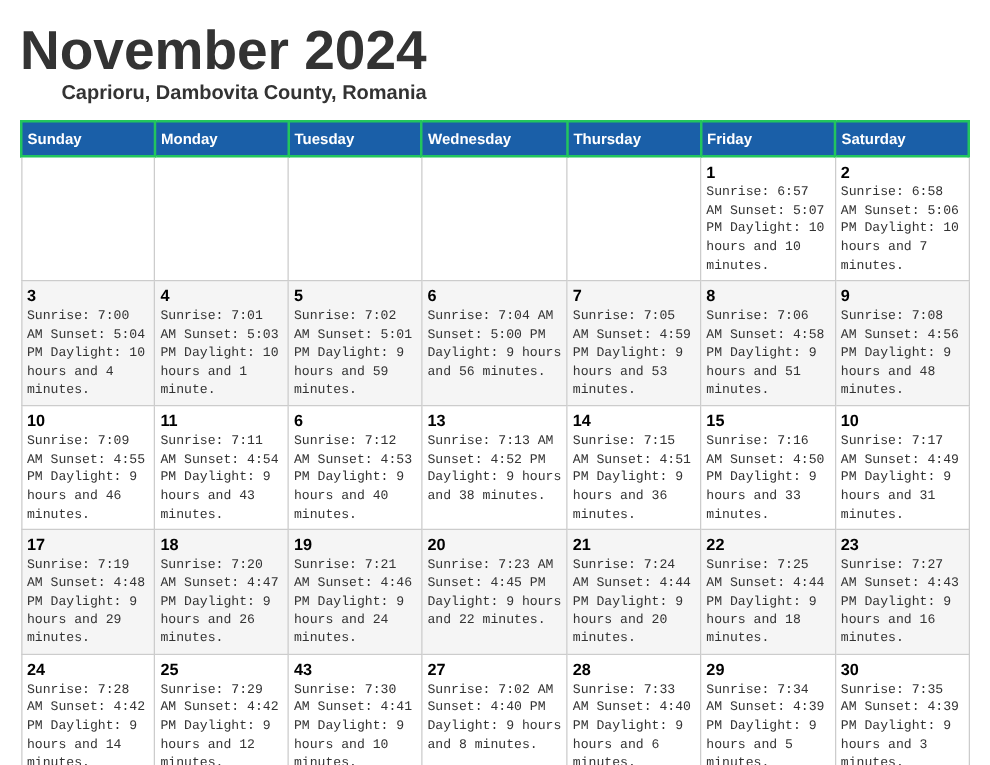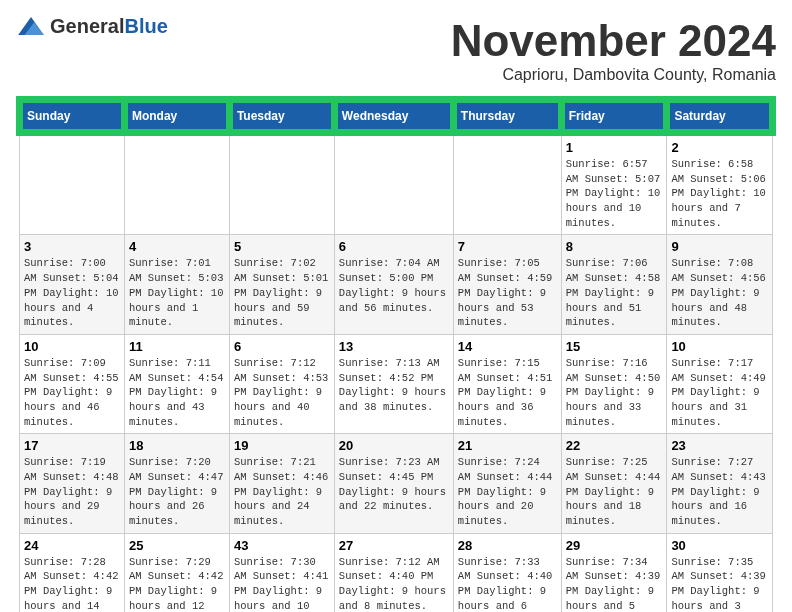--- a/index.html
+++ b/index.html
@@ -43,34 +43,35 @@
       text-align: right;
     }
     .month-title {
       font-size: 44px;
       font-weight: bold;
       color: #333;
     }
     .location-title {
       font-size: 16px;
       color: #333;
+      font-weight: bold;
     }
     table {
       width: 100%;
       border-collapse: collapse;
       font-size: 11px;
     }
     thead tr th {
       background-color: #1a5fa8;
       color: #fff;
       padding: 6px 4px;
       text-align: left;
       font-size: 12px;
       font-weight: bold;
-      border: 7px solid #22c55e;
+      border: 2px solid #22c55e;
     }
     tbody tr td {
       border: 1px solid #ccc;
       vertical-align: top;
       padding: 4px;
       min-height: 80px;
       background: #fff;
     }
     tbody tr:nth-child(even) td {
       background: #f5f5f5;
@@ -88,31 +89,20 @@
       font-family: Liberation Mono, monospace;
     }
     .empty-cell {
       background: #fff !important;
     }
   </style>
 </head>
 <body>
 
 <div class="header-area">
-  <div class="logo">
-    <div class="logo-wrapper">
-      <svg class="logo-icon" viewBox="0 0 40 28" xmlns="http://www.w3.org/2000/svg">
-        <polygon points="0,28 20,0 40,28" fill="#1a5fa8"></polygon>
-        <polygon points="10,28 25,8 40,28" fill="#5fa8e8" opacity="0.7"></polygon>
-      </svg>
-      <div>
-        <span class="logo-text"><span class="general">General</span><span class="blue">Blue</span></span>
-      </div>
-    </div>
-  </div>
   <div class="title-area">
     <div class="month-title">November 2024</div>
     <div class="location-title">Caprioru, Dambovita County, Romania</div>
   </div>
 </div>
 
 <table>
   <thead>
     <tr>
       <th>Sunday</th>
@@ -290,21 +280,21 @@
 Daylight: 9 hours and 12 minutes.</div>
         </td>
         <td>
           <span class="day-number">43</span>
           <div class="day-info">Sunrise: 7:30 AM
 Sunset: 4:41 PM
 Daylight: 9 hours and 10 minutes.</div>
         </td>
         <td>
           <span class="day-number">27</span>
-          <div class="day-info">Sunrise: 7:12 AM
+          <div class="day-info">Sunrise: 7:02 AM
 Sunset: 4:40 PM
 Daylight: 9 hours and 8 minutes.</div>
         </td>
         <td>
           <span class="day-number">28</span>
           <div class="day-info">Sunrise: 7:33 AM
 Sunset: 4:40 PM
 Daylight: 9 hours and 6 minutes.</div>
         </td>
         <td>

